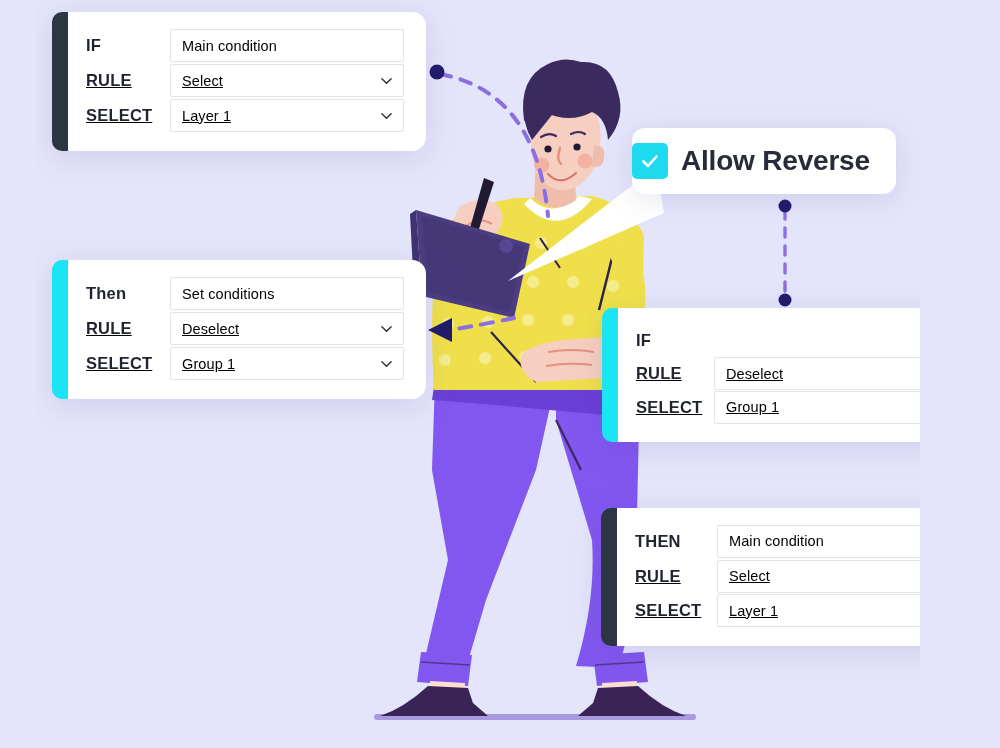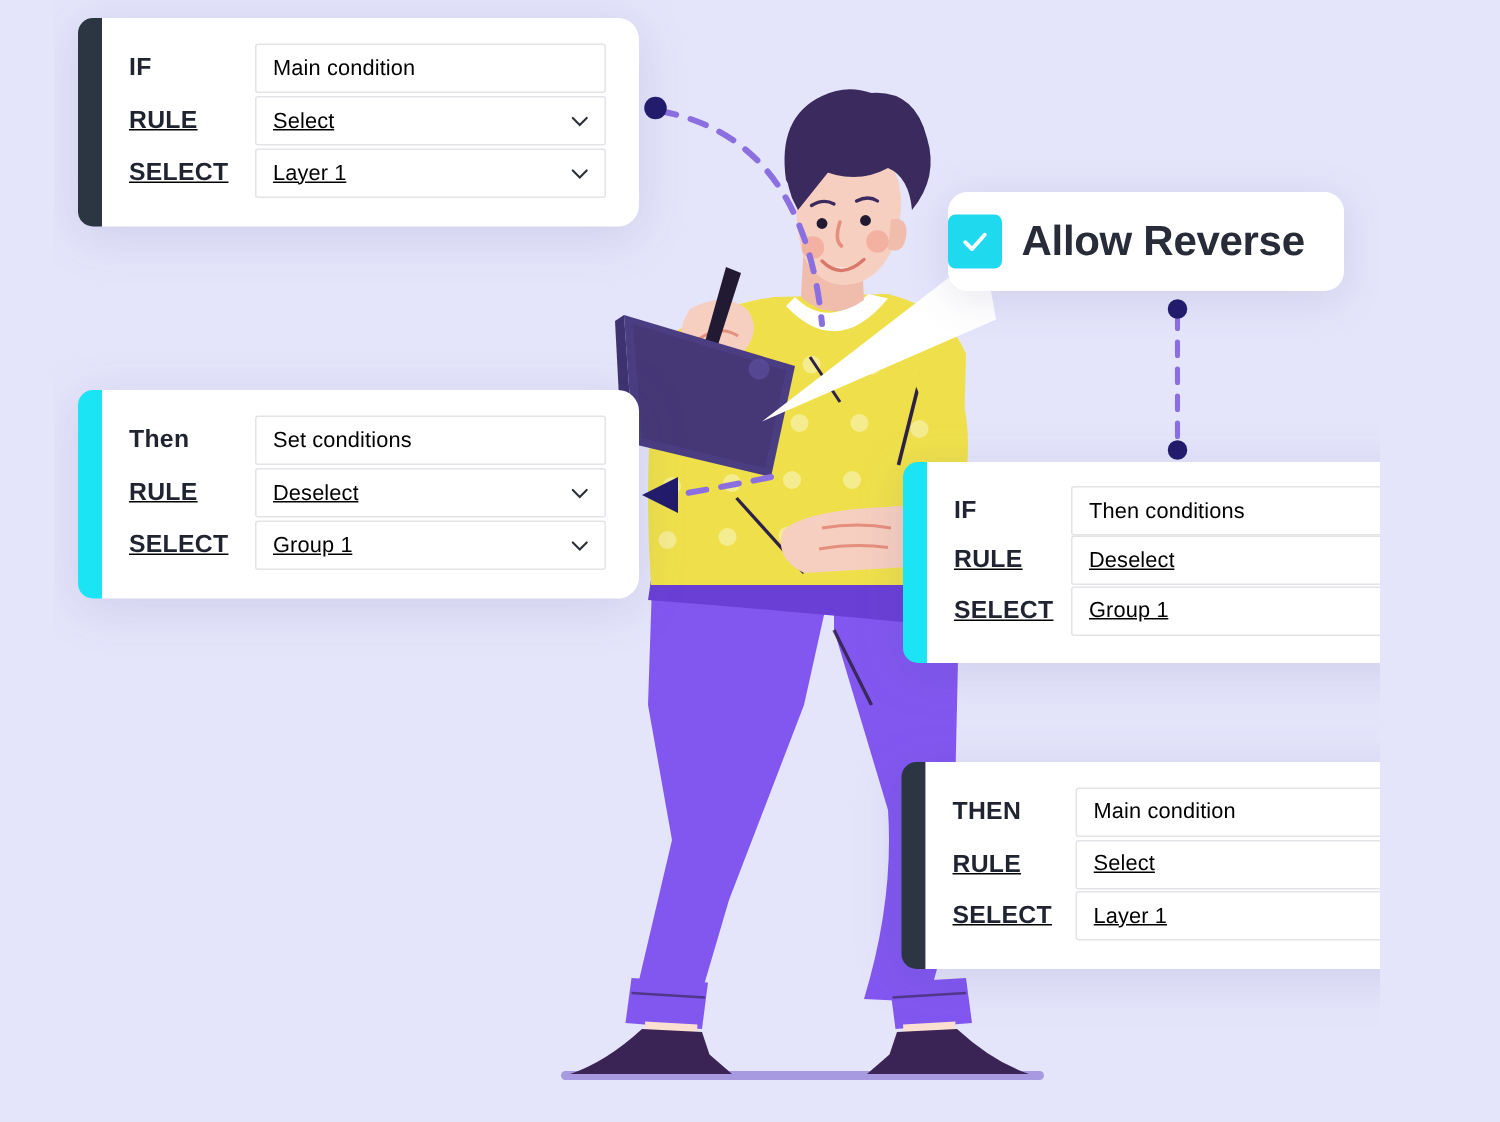--- a/index.html
+++ b/index.html
@@ -355,23 +355,20 @@
         </div>
       </div>
     </div>
   </div>
 
   <div class="card card-3">
     <div class="card-accent" style="background:#1be5f5"></div>
     <div class="card-body">
       <div class="row">
         <div class="row-label">IF</div>
-        <div class="field">
-          <span class="field-value">Then conditions</span>
-        </div>
       </div>
       <div class="row">
         <div class="row-label">RULE</div>
         <div class="field">
           <span class="field-value">Deselect</span>
           <span class="chev">
             <svg viewBox="0 0 14 14">
                 <path d="M2 5 L7 10 L12 5" stroke="#2b3038" stroke-width="1.5" fill="none" stroke-linecap="round"></path>
               </svg>
           </span>

